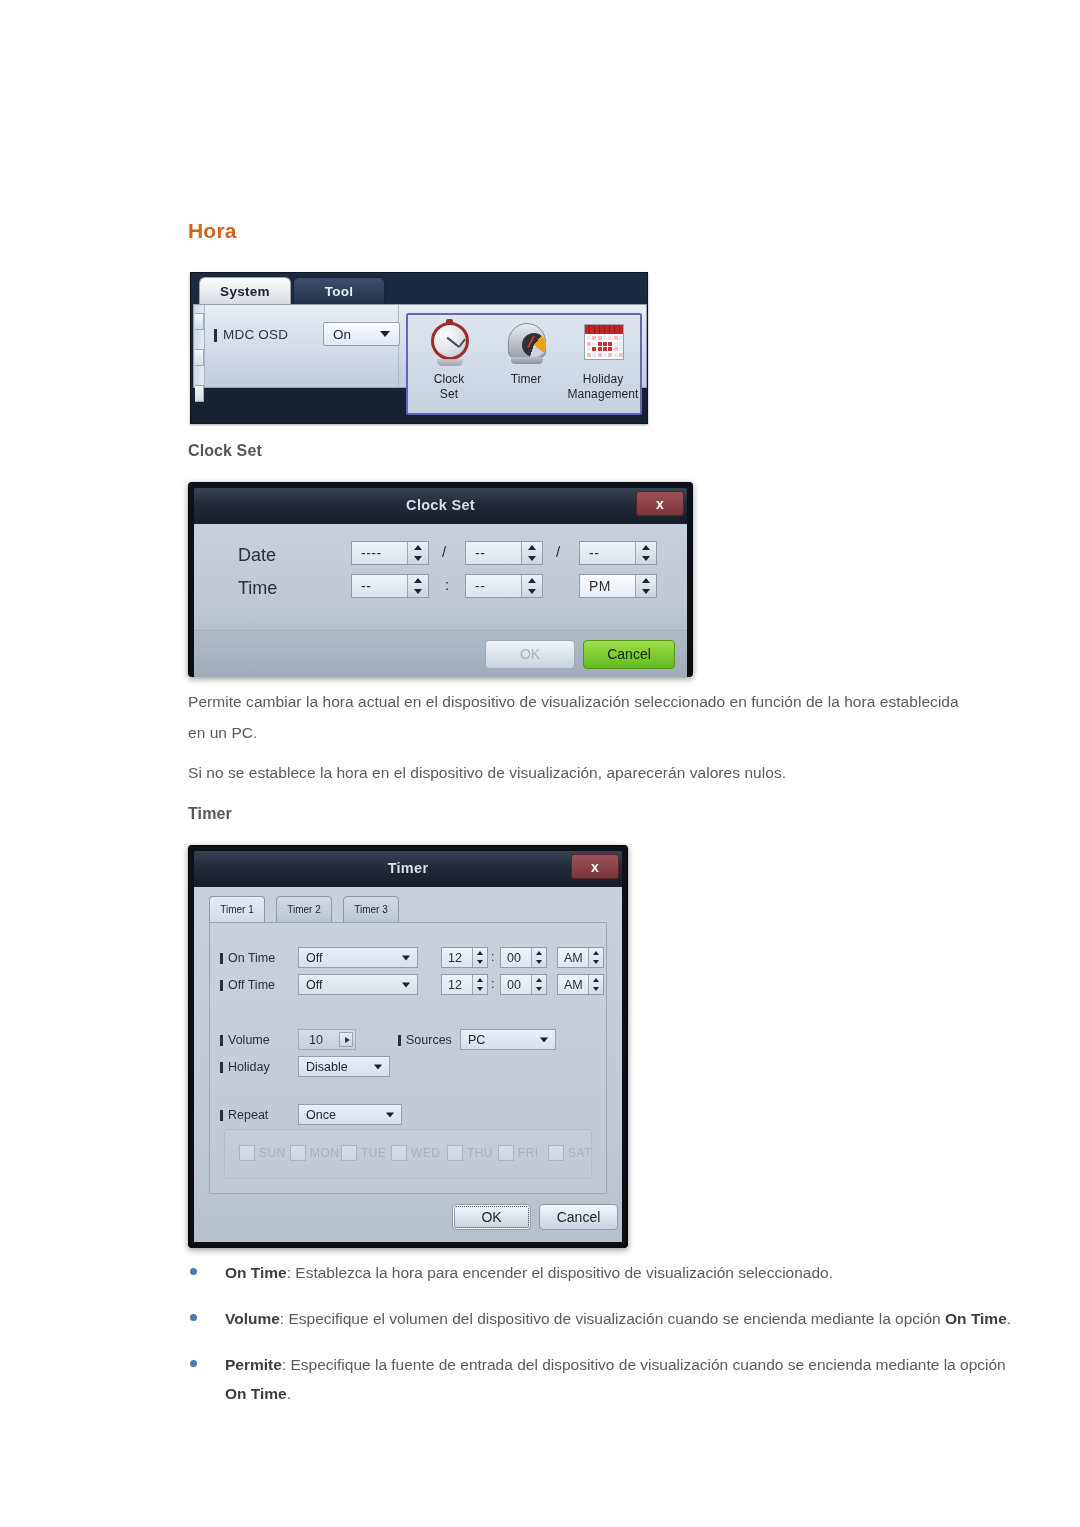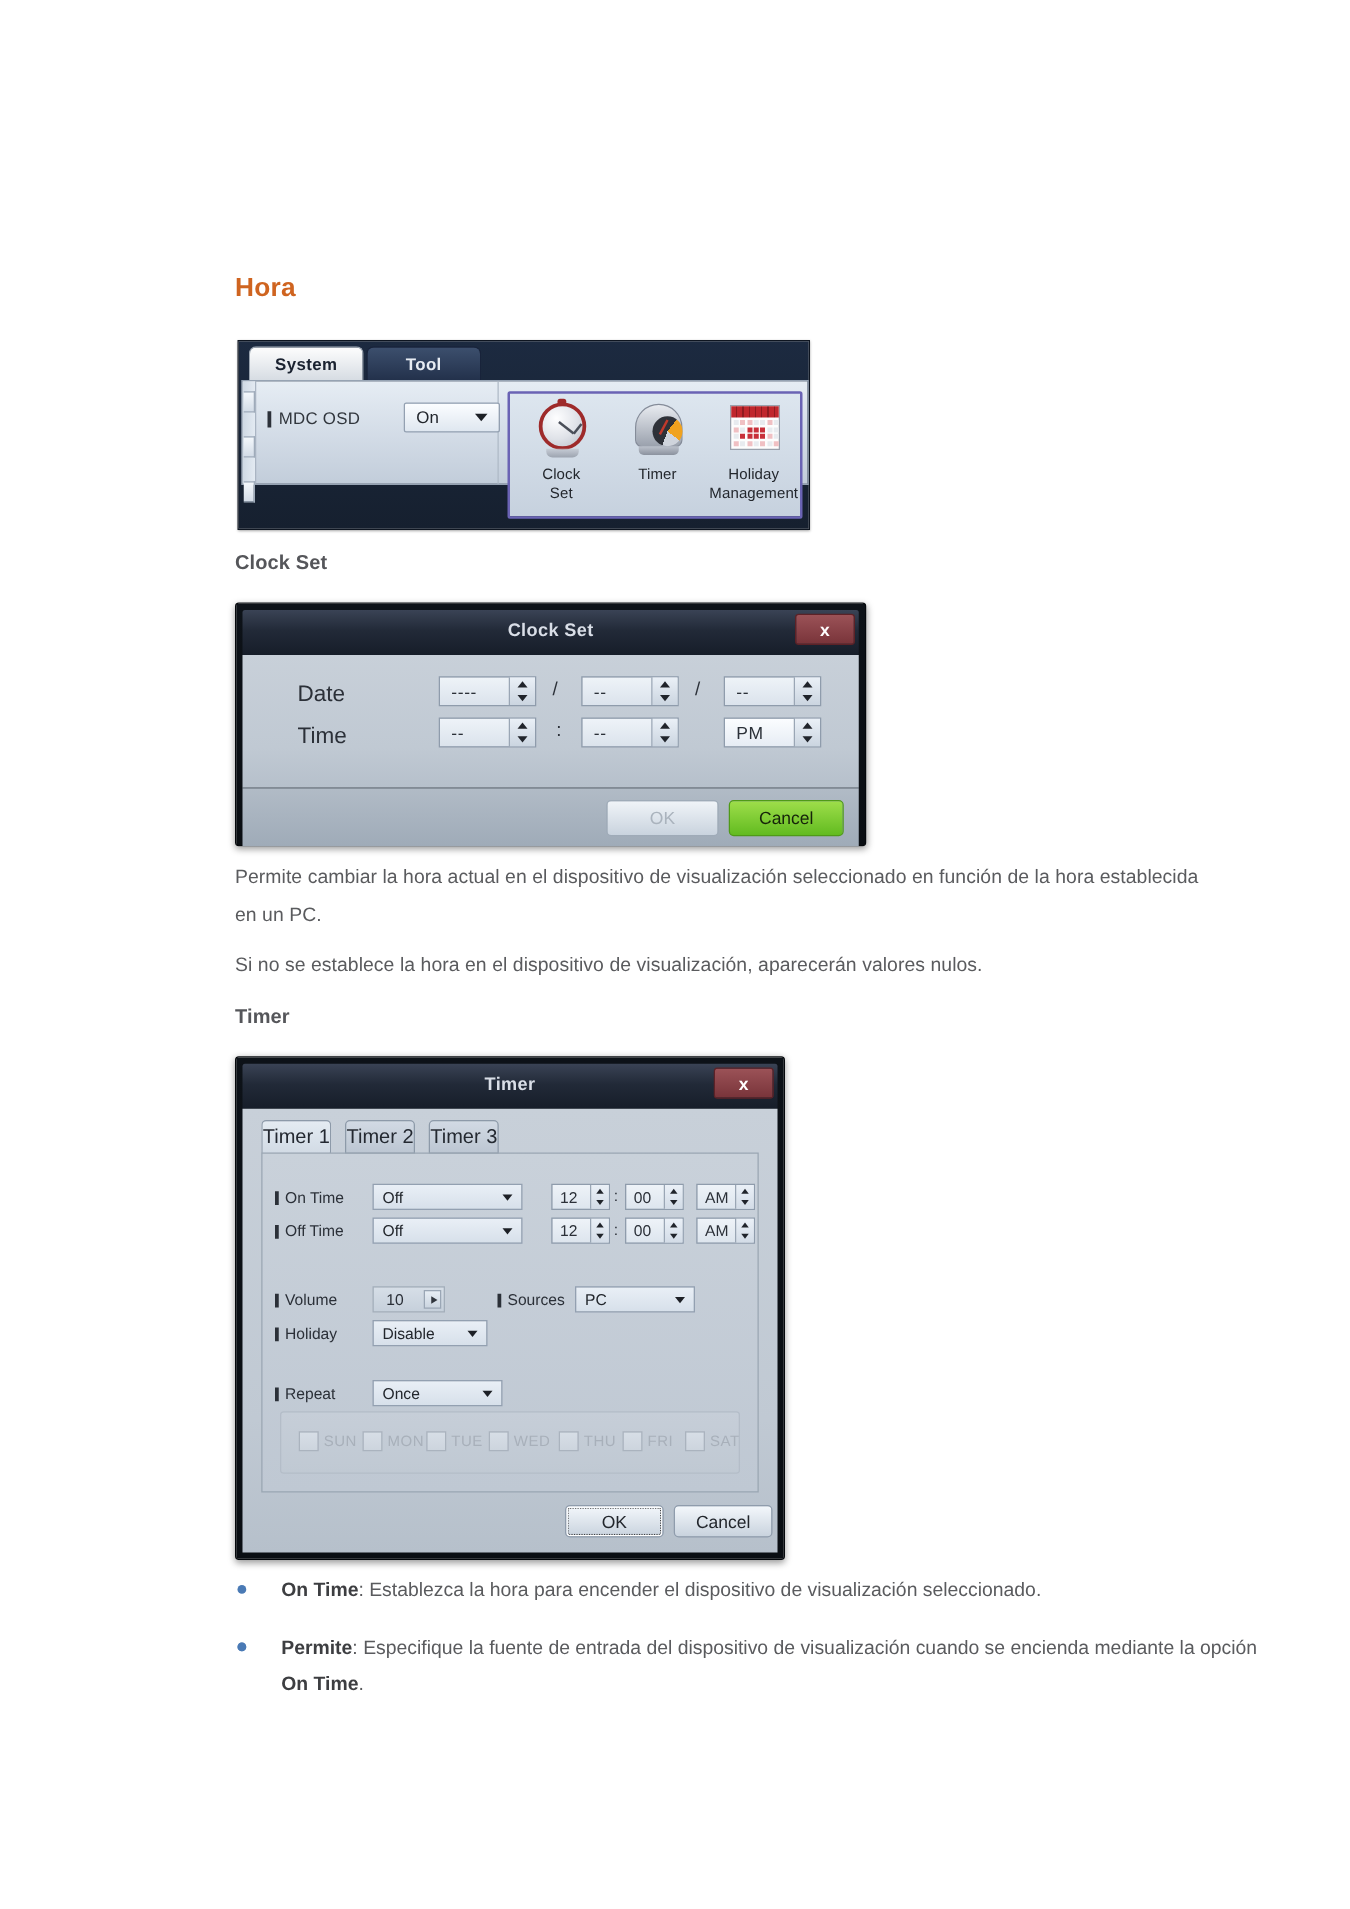--- a/index.html
+++ b/index.html
@@ -240,21 +240,21 @@
     border:1px solid #8f9cac; color:#22262c;
   }
   .btn-focus { box-shadow:inset 0 0 0 1px #fff; outline:1px dotted #444; outline-offset:-3px; }
 
   
   
   
   .tabstrip { position:absolute; left:15px; top:9px; height:27px; }
   .t2 {
     position:absolute; top:0; height:27px; width:56px;
-    font-size:16px; text-align:center; line-height:26px;
+    font-size:10px; text-align:center; line-height:26px;
     border-radius:4px 4px 0 0; color:#242931;
   }
   .t2.on  { background:linear-gradient(#e4ebf2,#d2dbe5); border:1px solid #8d9aa9; border-bottom:1px solid #d2dbe5; }
   .t2.off { background:linear-gradient(#d2dae4,#bcc6d2); border:1px solid #8d9aa9; }
 
   .tpane {
     position:absolute; left:15px; top:35px; right:15px; bottom:48px;
     background:linear-gradient(180deg,#c9d1da,#bfc8d3);
     border:1px solid #9aa6b3;
   }
@@ -596,20 +596,21 @@
     </div>
   </div>
 
   <div class="bullets">
     <div class="bullet-row">
       <span class="bullet-dot"></span>
       <span class="bullet-text"><b>On Time</b><span>: </span><span>Establezca la hora para encender el dispositivo de visualización seleccionado.</span></span>
     </div>
     <div class="bullet-row">
       <span class="bullet-dot"></span>
+      <span class="bullet-text"><b>Volume</b><span>: </span><span>Especifique el volumen del dispositivo de visualización cuando se encienda mediante la opción </span><b>On Time</b><span>.</span></span>
     </div>
     <div class="bullet-row">
       <span class="bullet-dot"></span>
       <span class="bullet-text"><b>Permite</b><span>: </span><span>Especifique la fuente de entrada del dispositivo de visualización cuando se encienda mediante la opción </span><b>On Time</b><span>.</span></span>
     </div>
   </div>
 
 </div>
 
 </body></html>

